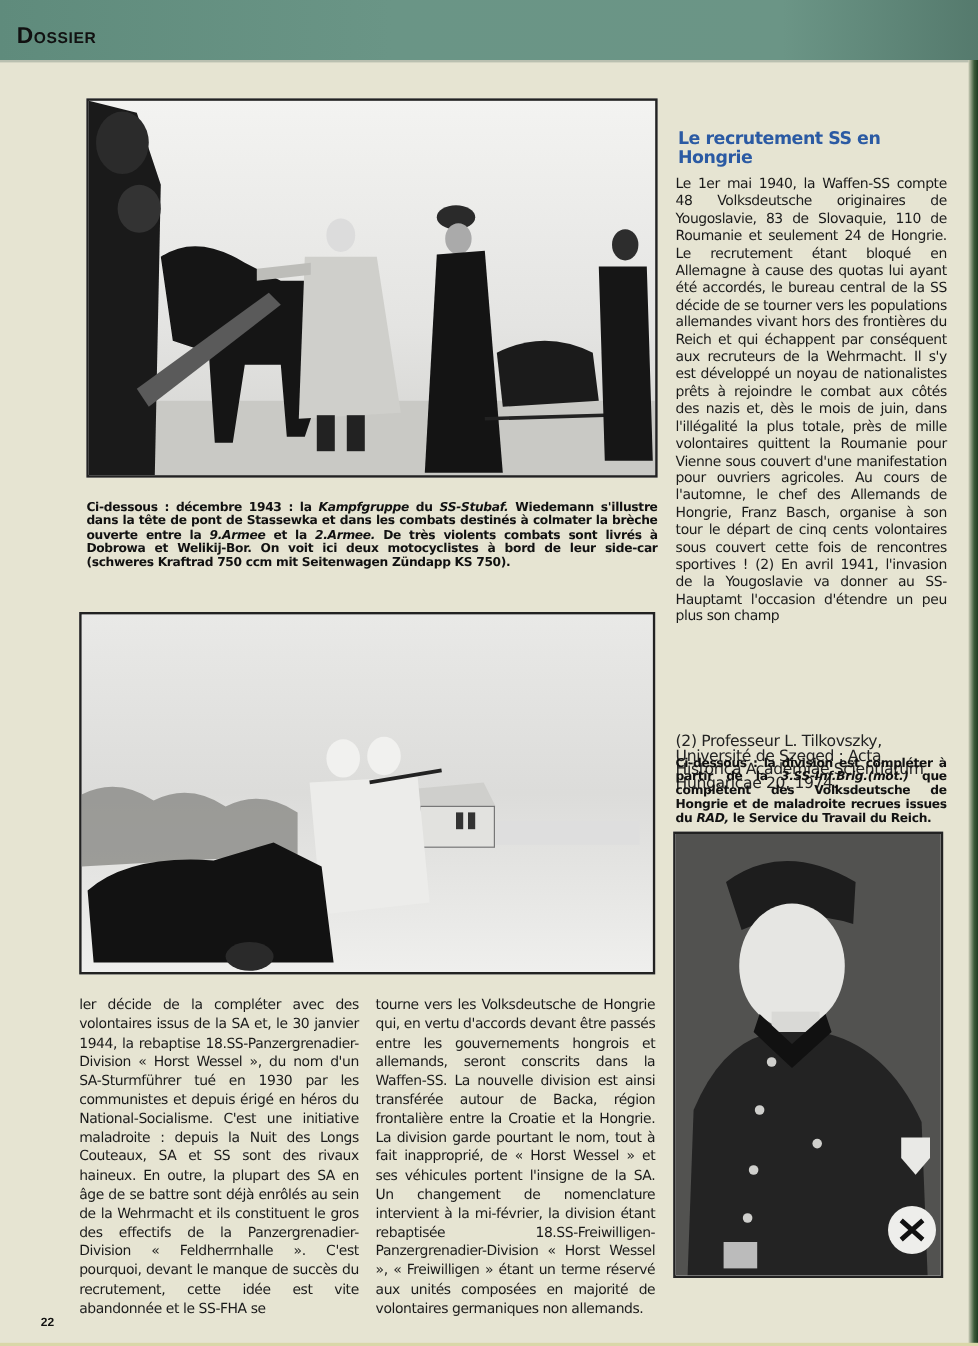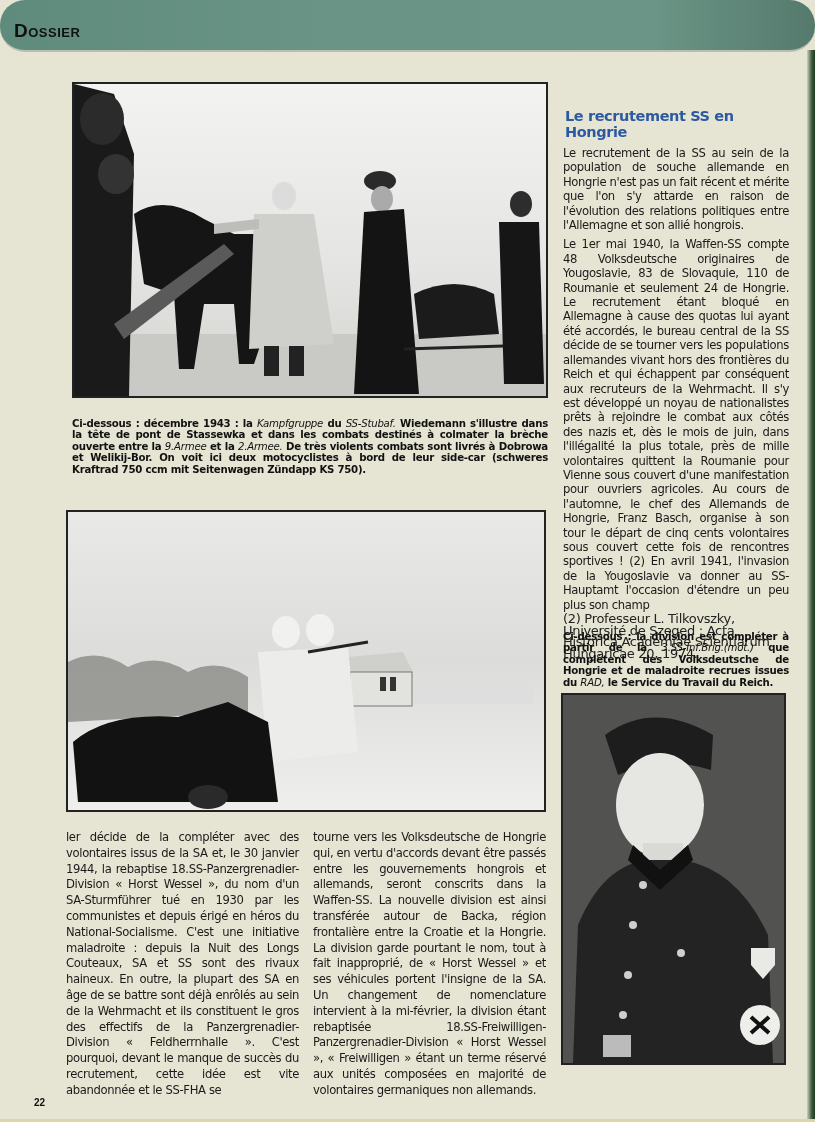--- a/index.html
+++ b/index.html
@@ -6,21 +6,20 @@
   body {
     width:815px; height:1122px; position:relative; overflow:hidden;
     background:#e6e4d2;
     font-family:"DejaVu Sans", sans-serif;
     color:#1c1c1c;
   }
   .band {
     position:absolute; left:0; top:0; width:815px; height:50px;
     background:linear-gradient(90deg,#5f8b7c 0%, #6a9586 40%, #6b9586 80%, #557a6d 100%);
     border-bottom:2px solid #b9bfb0;
-    border-radius:25px;
   }
   .band-title {
     position:absolute; left:14px; top:20px;
     font-family:"Liberation Sans", sans-serif; font-weight:bold;
     font-size:19px; letter-spacing:0.5px; color:#111;
     font-variant:small-caps;
   }
   .right-edge {
     position:absolute; right:0; top:50px; width:8px; height:1072px;
     background:linear-gradient(90deg,#cfd0bc,#3b5a3a 60%,#1f3a22);
@@ -29,21 +28,21 @@
     position:absolute; border:2px solid #222; overflow:hidden;
     background:#ddd;
   }
   .photo svg { display:block; width:100%; height:100%; }
   .caption {
     position:absolute; font-family:"DejaVu Sans", sans-serif;
     font-weight:bold; font-size:10.2px; line-height:11.4px; color:#111;
     text-align:justify; letter-spacing:-0.25px;
   }
   .caption p { margin:0 0 5px 0; }
-  .caption i { font-weight:normal; font-style:italic; }
+  .caption i { font-weight:bold; font-style:italic; }
   .section-title {
     position:absolute; left:565px; top:108px; width:230px;
     font-family:"DejaVu Sans", sans-serif; font-size:14.5px; font-weight:bold;
     color:#2b5aa3; letter-spacing:-0.4px;
   }
   .body-col {
     position:absolute; font-family:"DejaVu Sans", sans-serif;
     font-size:11.6px; line-height:14.4px; color:#1a1a1a;
     text-align:justify; letter-spacing:-0.35px;
   }
@@ -134,21 +133,20 @@
     <path d="M240 140 L300 130" stroke="#222" stroke-width="3"></path>
 
     <path d="M5 230 Q40 200 110 205 L160 190 L200 210 L210 290 L10 290 Z" fill="#121212"></path>
     <ellipse cx="140" cy="285" rx="20" ry="12" fill="#2a2a2a"></ellipse>
   </svg>
 </div>
 
 <div class="section-title">Le recrutement SS en Hongrie</div>
 
 <div class="body-col" style="left:563px; top:146px; width:226px;">
-  <p>Le recrutement de la SS au sein de la population de souche allemande en Hongrie n'est pas un fait récent et mérite que l'on s'y attarde en raison de l'évolution des relations politiques entre l'Allemagne et son allié hongrois.</p>
   <p>Le 1er mai 1940, la Waffen-SS compte 48 Volksdeutsche originaires de Yougoslavie, 83 de Slovaquie, 110 de Roumanie et seulement 24 de Hongrie. Le recrutement étant bloqué en Allemagne à cause des quotas lui ayant été accordés, le bureau central de la SS décide de se tourner vers les populations allemandes vivant hors des frontières du Reich et qui échappent par conséquent aux recruteurs de la Wehrmacht. Il s'y est développé un noyau de nationalistes prêts à rejoindre le combat aux côtés des nazis et, dès le mois de juin, dans l'illégalité la plus totale, près de mille volontaires quittent la Roumanie pour Vienne sous couvert d'une manifestation pour ouvriers agricoles. Au cours de l'automne, le chef des Allemands de Hongrie, Franz Basch, organise à son tour le départ de cinq cents volontaires sous couvert cette fois de rencontres sportives ! (2) En avril 1941, l'invasion de la Yougoslavie va donner au SS-Hauptamt l'occasion d'étendre un peu plus son champ</p>
 </div>
 
 <div class="footnote">(2) Professeur L. Tilkovszky, Université de Szeged : Acta Historica Academiae Scientiarum Hungaricae 20, 1974.</div>
 
 <div class="caption" style="left:563px; top:631px; width:226px;">
   <p><span>Ci-dessous : la division est compléter à partir de la </span><i>3.SS-Inf.Brig.(mot.)</i><span> que complètent des Volksdeutsche de Hongrie et de maladroite recrues issues du </span><i>RAD,</i><span> le Service du Travail du Reich.</span></p>
 </div>
 
 <div class="photo" style="left:561px; top:693px; width:221px; height:368px;">

